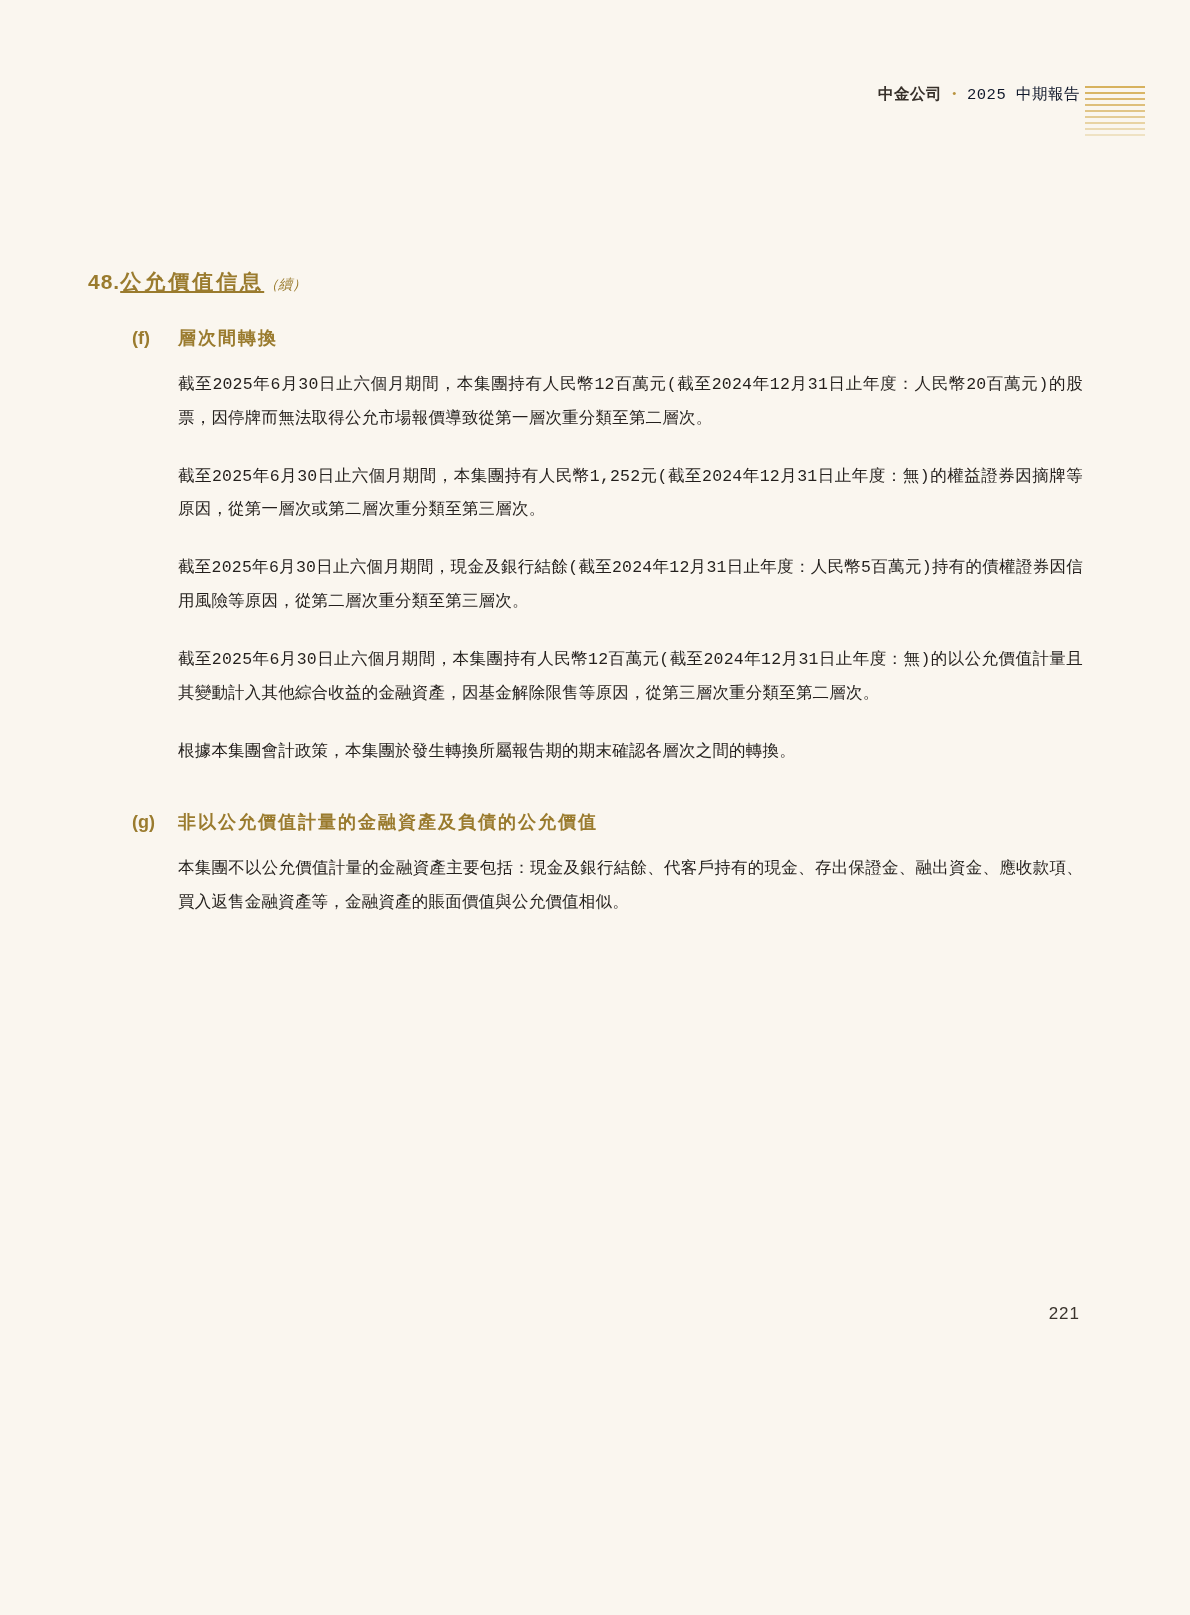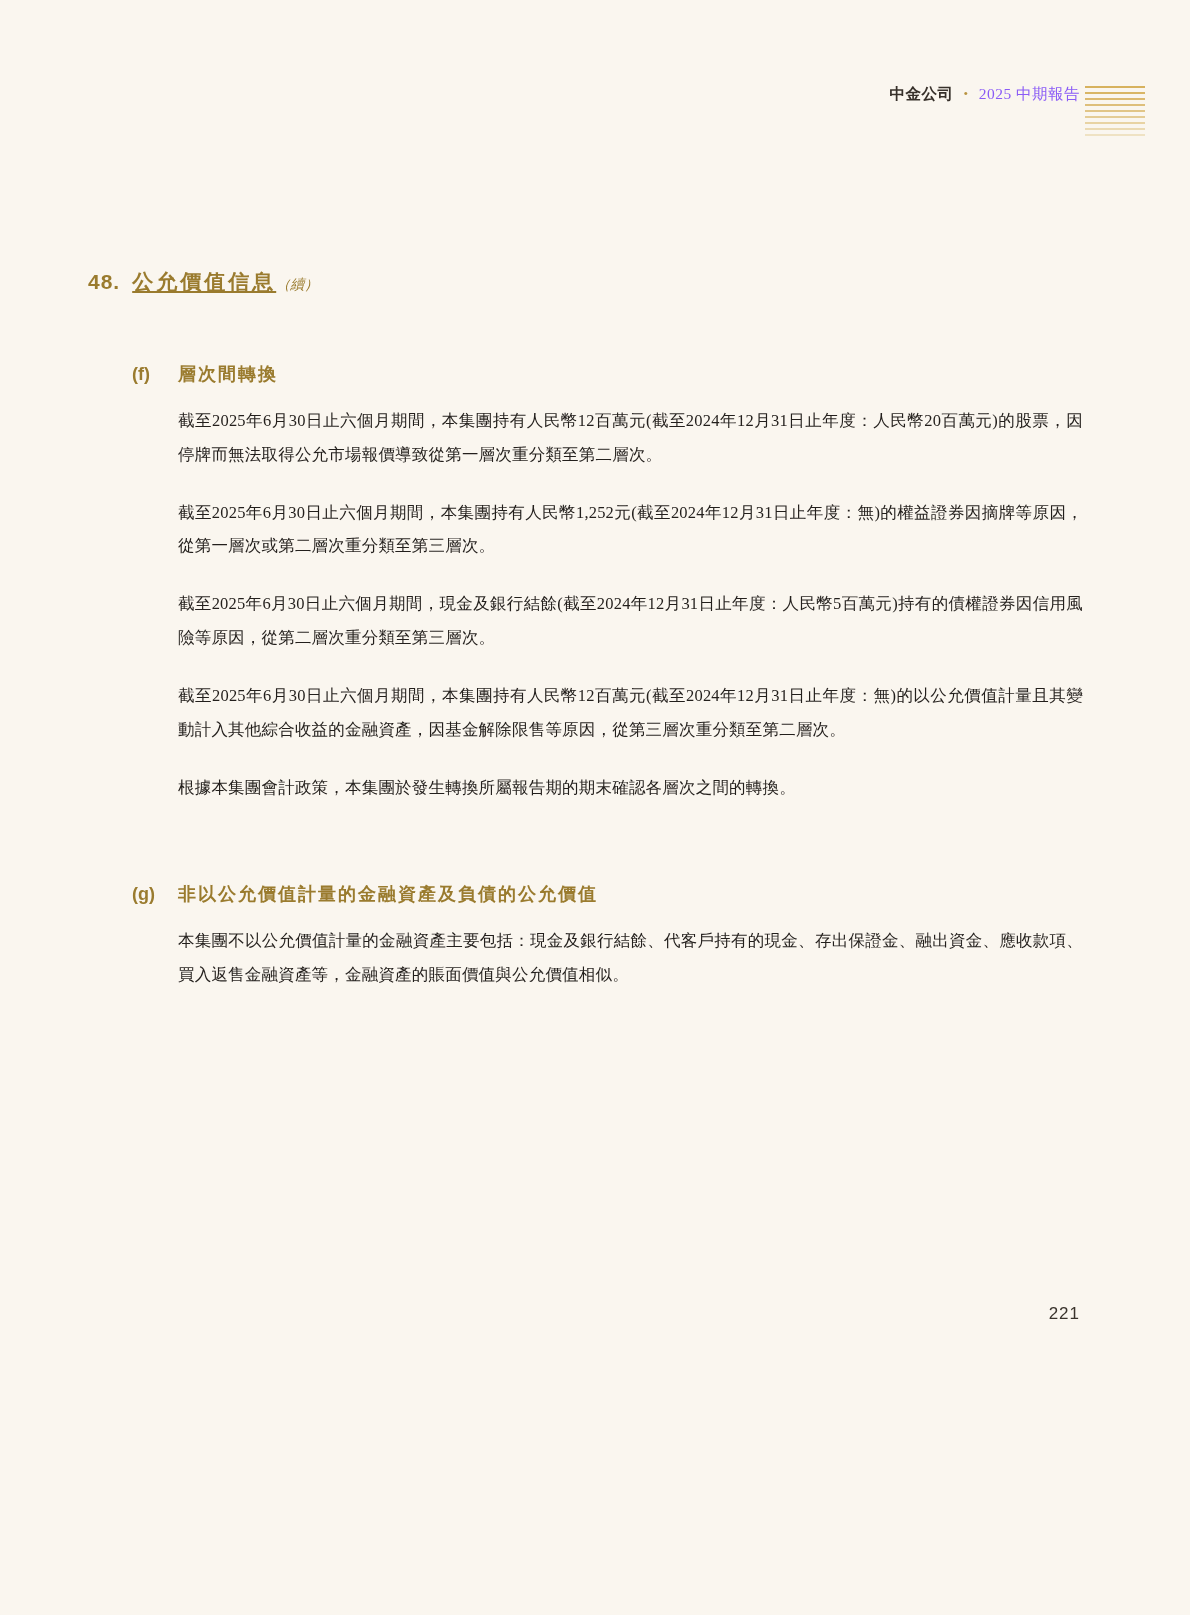--- a/index.html
+++ b/index.html
@@ -40,21 +40,22 @@
     font-weight: 600;
     color: #37302a;
   }
   .header .dot {
     color: #b8933f;
     font-size: 13px;
     position: relative;
     top: -1px;
   }
   .header .report {
-    color: #8b5cf6;
+    color: #0f172a;
+    font-family: Liberation Mono, monospace;
   }
 
   .header-bars {
     position: absolute;
     top: 86px;
     right: 45px;
     width: 60px;
     height: 50px;
     display: flex;
     flex-direction: column;
@@ -80,21 +81,20 @@
   .content {
     position: absolute;
     top: 268px;
     left: 88px;
     width: 995px;
   }
 
   .note-title {
     display: flex;
     align-items: baseline;
-    gap: 12px;
     color: #9a7b2e;
     font-size: 21px;
     font-weight: bold;
     letter-spacing: 1px;
     margin-bottom: 30px;
   }
   .note-title .num {
     font-family: "Liberation Sans", sans-serif;
     font-size: 21px;
     font-weight: bold;
@@ -125,25 +125,25 @@
     margin-bottom: 18px;
   }
   .sec-head .tag {
     font-family: "Liberation Sans", sans-serif;
     width: 46px;
     flex: 0 0 46px;
     letter-spacing: 0;
   }
   .sec-head .label {
     letter-spacing: 2px;
-    margin-top: 36px;
   }
 
   .para-block {
     margin-left: 46px;
+    font-family: Liberation Mono, monospace;
   }
 
   p.para {
     margin: 0 0 24px 0;
     font-size: 16.5px;
     line-height: 2.05;
     text-align: justify;
     text-justify: inter-ideograph;
     letter-spacing: 0.2px;
     color: #231f1c;

